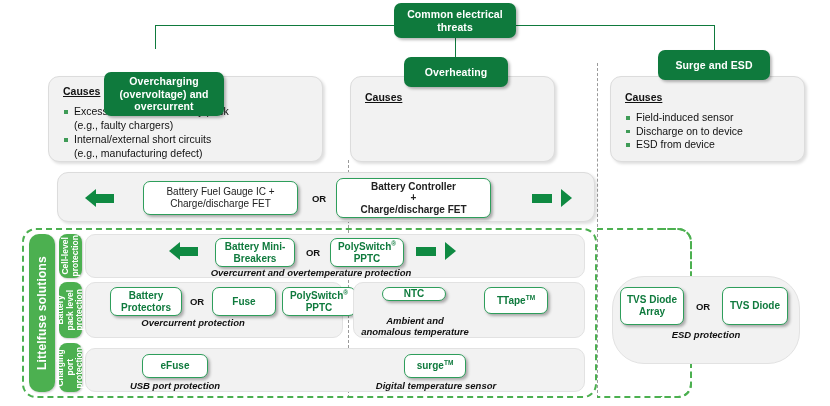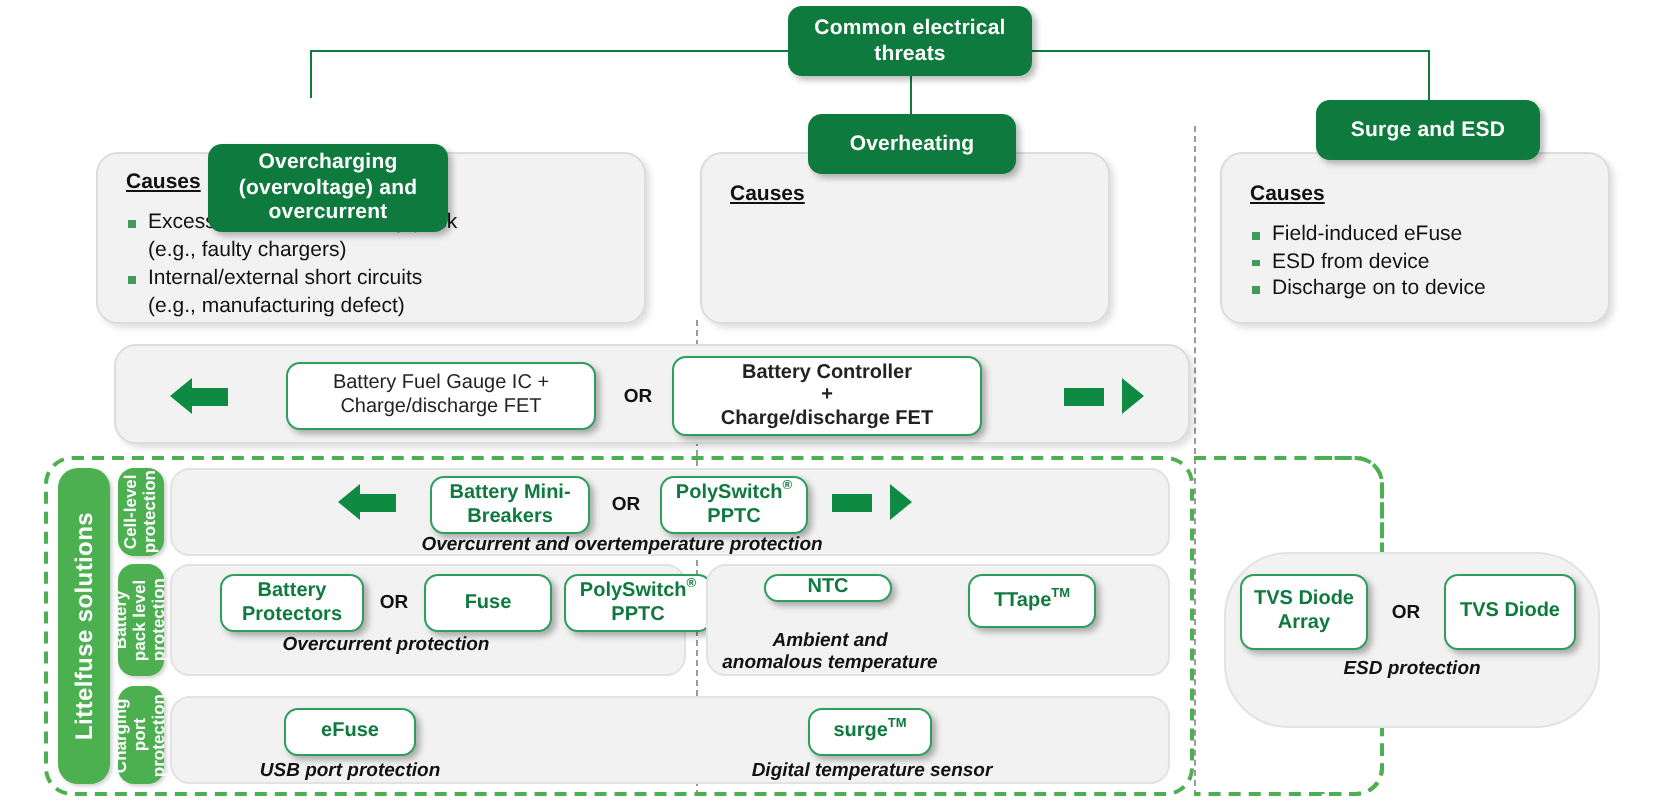--- a/index.html
+++ b/index.html
@@ -147,23 +147,23 @@
 overcurrent</div>
 
   <div class="abs panel" style="left:350px;top:76px;width:205px;height:86px;">
     <div class="abs causes-title" style="left:14px;top:14px;">Causes</div>
   </div>
   <div class="abs gchip" style="left:404px;top:57px;width:104px;height:30px;">Overheating</div>
 
   <div class="abs panel" style="left:610px;top:76px;width:195px;height:86px;">
     <div class="abs causes-title" style="left:14px;top:14px;">Causes</div>
     <ul class="causes-list" style="position:absolute;left:14px;top:31px;width:175px;">
-      <li>Field-induced eFuse</li>
+      <li>Field-induced sensor</li>
+      <li>Discharge on to device</li>
       <li>ESD from device</li>
-      <li>Discharge on to device</li>
     </ul>
   </div>
   <div class="abs gchip" style="left:658px;top:50px;width:112px;height:30px;">Surge and ESD</div>
 
   <div class="abs vdash" style="left:348px;top:160px;height:238px;"></div>
   <div class="abs vdash" style="left:597px;top:63px;height:335px;"></div>
 
   <div class="abs panel" style="left:57px;top:172px;width:538px;height:50px;">
     <div class="arrow left" style="left:27px;top:16px;width:40px;height:19px;">
       <div class="head"></div>

